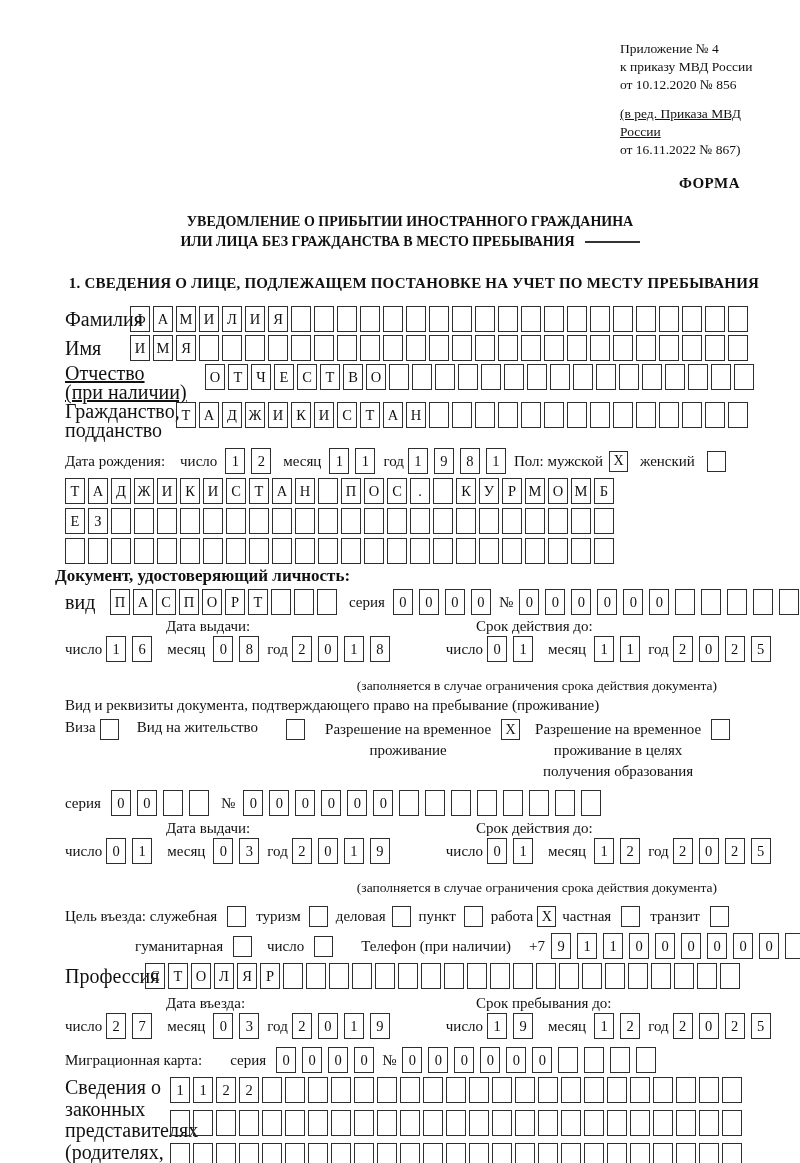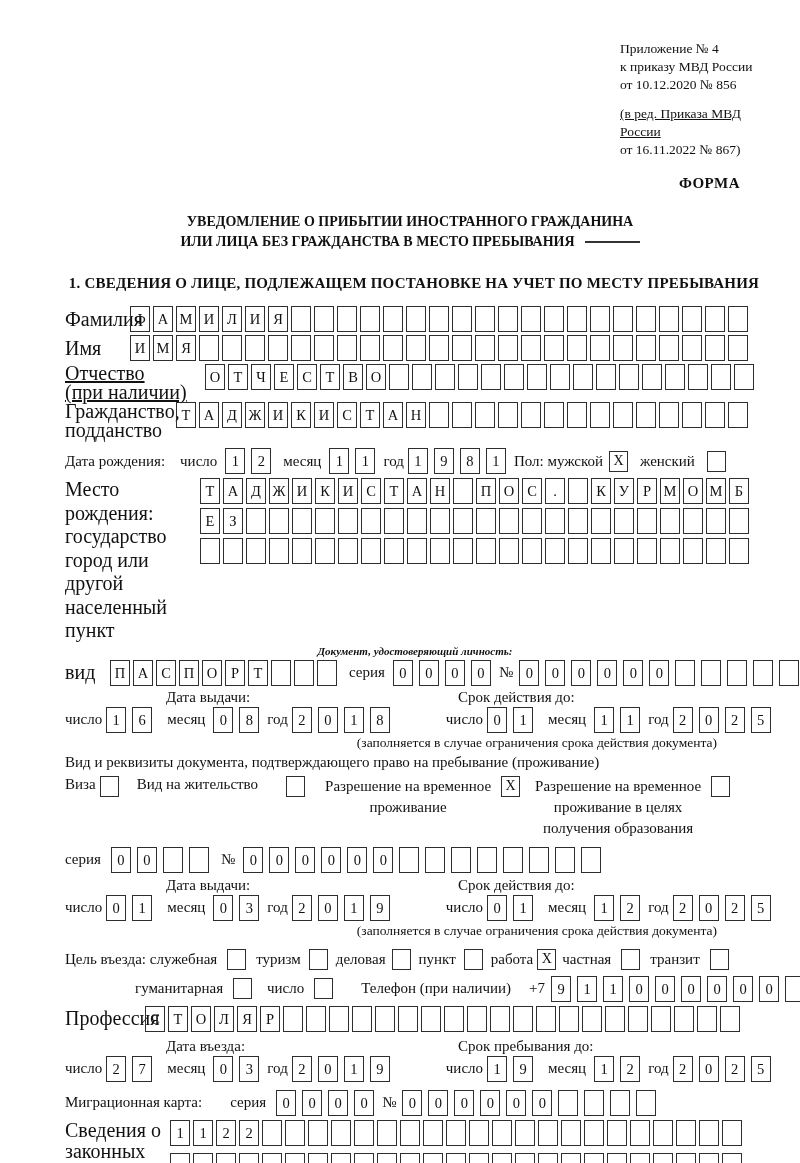--- a/index.html
+++ b/index.html
@@ -52,25 +52,25 @@
   .lh23 { line-height:23.5px; } .lh21 { line-height:21.5px; }
 
   .ml4{margin-left:4px}.ml6{margin-left:6px}.ml8{margin-left:8px}.ml10{margin-left:10px}
   .ml12{margin-left:12px}.ml15{margin-left:15px}.ml18{margin-left:18px}.ml20{margin-left:20px}
   .ml28{margin-left:28px}.ml56{margin-left:56px}.ml70{margin-left:70px}.mt3{margin-top:3px}.mt4{margin-top:4px}.mt6{margin-top:6px}
   .mt8{margin-top:8px}.mt10{margin-top:10px}.mt14{margin-top:14px}
 
   
   .dhead { position:relative; height:18px; font-size:15px; }
   .dh1 { position:absolute; left:101px; }
-  .dh2 { position:absolute; left:393px; }
-
-  .note { font-size:13.5px; text-align:right; padding-right:58px; margin-top:2px; }
-
-  .dochead { text-align:center; font-weight:bold; font-size:11px; margin-top:2px; margin-left:-10px;font-style:italic; }
+  .dh2 { position:absolute; left:411px; }
+
+  .note { font-size:13.5px; text-align:right; padding-right:58px; margin-top:16px; }
+
+  .dochead { font-weight:bold; font-size:17px; margin-top:2px; margin-left:-10px; }
 
   .optblock { text-align:center; font-size:15px; line-height:21px; }
   .permitrow { display:flex; align-items:flex-start; margin-top:5px; }
   .permitrow .cb { margin-top:0; }
 </style>
 </head>
 <body>
 
 <div class="page">
 
@@ -243,26 +243,20 @@
         <span class="cell">8</span>
         <span class="cell">1</span>
       </span>
     <span class="lbl ml8">Пол: мужской</span>
     <span class="cb ml6">X</span>
     <span class="lbl ml12">женский</span>
     <span class="cb ml12"></span>
   </div>
 
   <div class="rowtop mt4">
-    <span class="lcol w135 lh23">
-      <span>Место рождения:</span><br>
-      <span>государство</span><br>
-      <span>город или другой</span><br>
-      <span>населенный пункт</span>
-    </span>
     <span class="vgap">
       <span class="cellrow">
           <span class="cell">Т</span>
           <span class="cell">А</span>
           <span class="cell">Д</span>
           <span class="cell">Ж</span>
           <span class="cell">И</span>
           <span class="cell">К</span>
           <span class="cell">И</span>
           <span class="cell">С</span>

